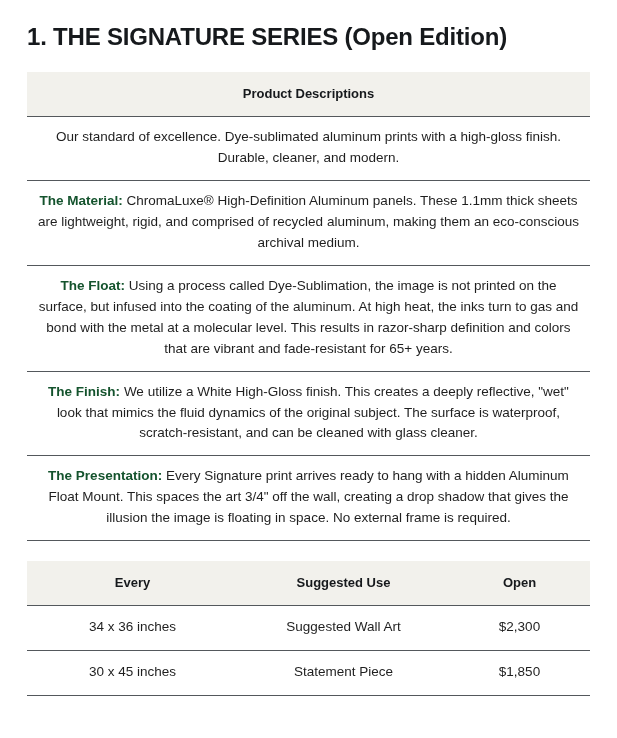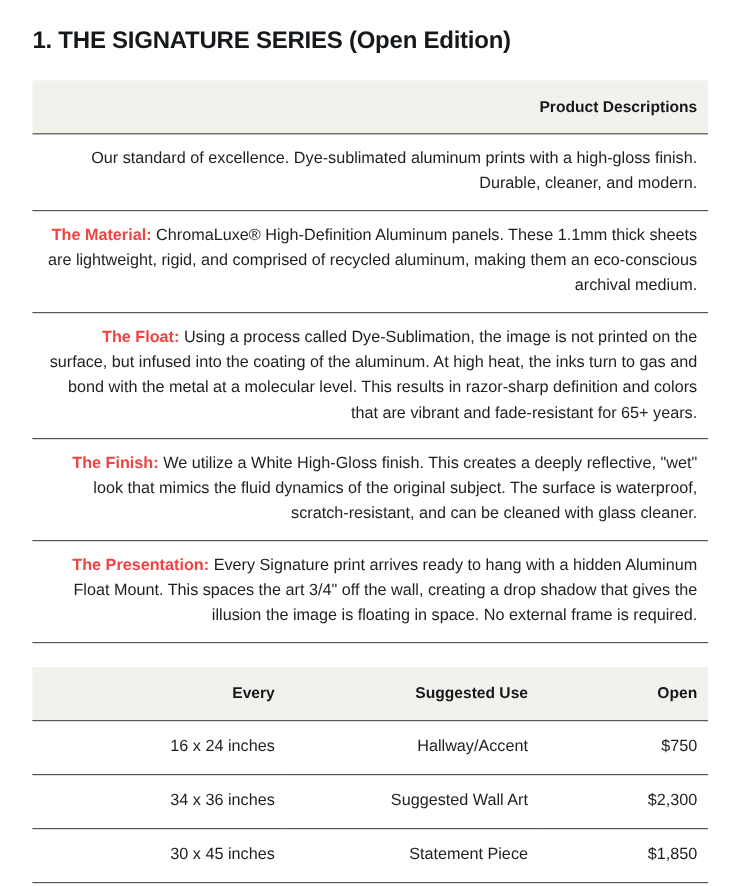--- a/index.html
+++ b/index.html
@@ -13,37 +13,37 @@
     font-family: "Liberation Sans", sans-serif;
     color: #1a1a1a;
     overflow: hidden;
   }
   .page {
     padding: 0 27px;
     box-sizing: border-box;
     width: 617px;
   }
   .page-title {
-    font-size: 20px;
+    font-size: 24px;
     font-weight: 600;
     letter-spacing: -0.2px;
     color: #16191c;
     margin: 21px 0 0 0;
     line-height: 1.3;
   }
 
   
   table.doc-table {
     width: 563px;
     border-collapse: collapse;
     table-layout: fixed;
   }
   table.doc-table th,
   table.doc-table td {
-    text-align: right;
+    text-align: center;
     vertical-align: top;
     padding: 10px 9px 11px 9px;
     font-size: 13.5px;
     line-height: 1.55;
     color: #1f1f1f;
     font-weight: 400;
     border-bottom: 1px solid #54585c;
   }
   table.doc-table thead th {
     background: #f2f1ec;
@@ -53,21 +53,21 @@
     padding-top: 12px;
     padding-bottom: 12px;
     border-bottom: 1px solid #54585c;
   }
   .lead-row td {
     font-weight: 700;
     color: #16191c;
   }
   .term {
     font-weight: 700;
-    color: #ef4444;
+    color: #14532d;
   }
 
   
   #descriptions-table {
     margin-top: 20px;
   }
 
   
   #pricing-table {
     margin-top: 20px;
@@ -117,25 +117,20 @@
     </colgroup>
     <thead>
       <tr>
         <th>Every</th>
         <th>Suggested Use</th>
         <th>Open</th>
       </tr>
     </thead>
     <tbody>
       <tr>
-        <td>16 x 24 inches</td>
-        <td>Hallway/Accent</td>
-        <td>$750</td>
-      </tr>
-      <tr>
         <td>34 x 36 inches</td>
         <td>Suggested Wall Art</td>
         <td>$2,300</td>
       </tr>
       <tr>
         <td>30 x 45 inches</td>
         <td>Statement Piece</td>
         <td>$1,850</td>
       </tr>
 

